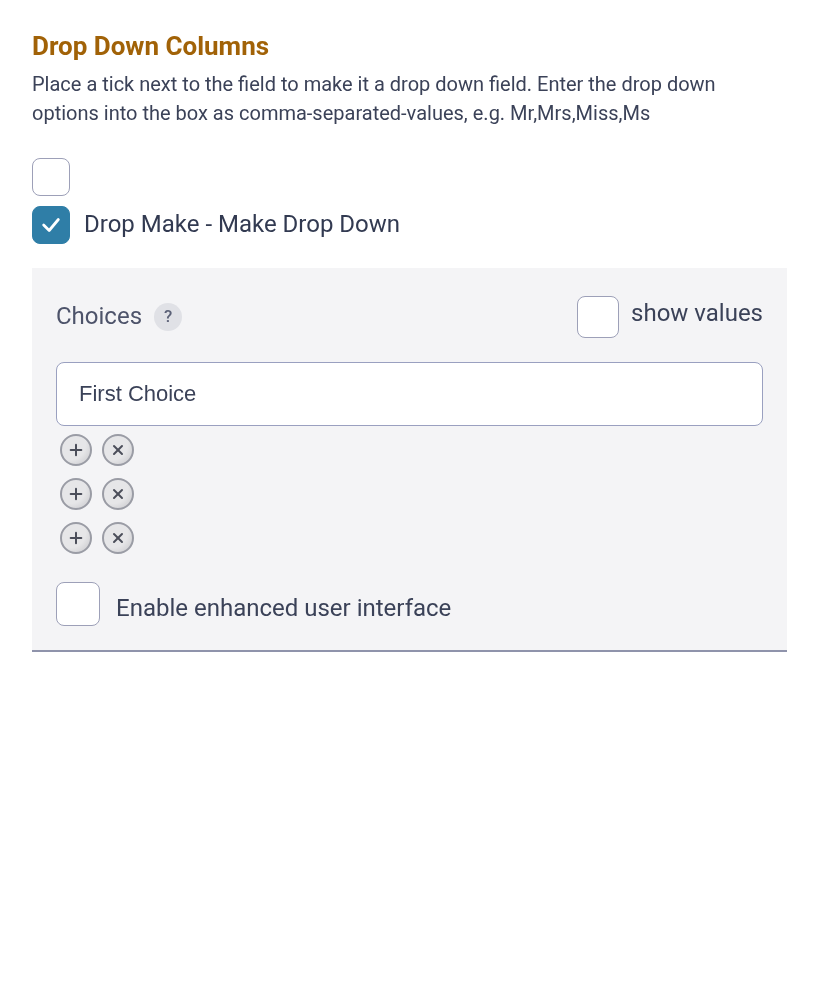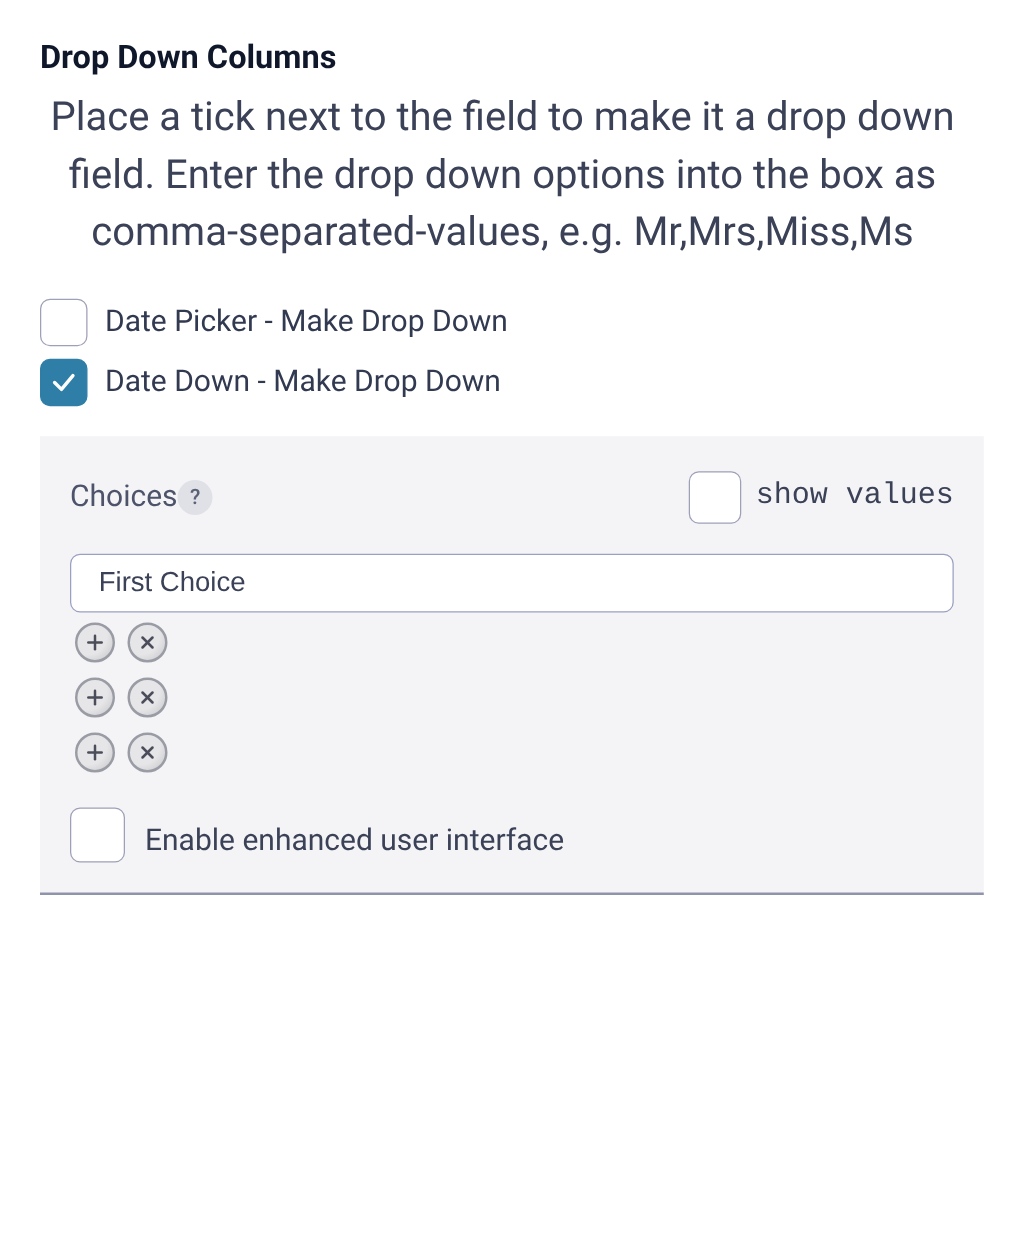--- a/index.html
+++ b/index.html
@@ -9,30 +9,29 @@
       color: #323a51;
       padding: 28px 32px 0 32px;
       width: 819px;
       font-size: 24px;
       line-height: 1.45;
     }
 
     .heading {
       font-weight: 700;
       font-size: 26px;
-      color: #0f172a;
+      color: #a16207;
       margin-bottom: 4px;
     }
     .description {
       font-weight: 400;
-      font-size: 32px;
+      font-size: 20px;
       color: #3b4258;
       max-width: 740px;
       margin-bottom: 30px;
-      text-align: center;
     }
 
     .check-row {
       display: flex;
       align-items: center;
       gap: 14px;
       margin-bottom: 10px;
     }
     .checkbox {
       width: 38px;
@@ -75,57 +74,56 @@
 
     .choices-header {
       display: flex;
       justify-content: space-between;
       align-items: center;
       margin-bottom: 24px;
     }
     .choices-left {
       display: flex;
       align-items: center;
+      gap: 12px;
     }
     .choices-label {
       font-size: 24px;
       color: #4d536a;
     }
     .help-circle {
       width: 28px;
       height: 28px;
       border-radius: 50%;
       background: #e0e1e6;
       color: #5b6177;
       display: flex;
       align-items: center;
       justify-content: center;
       font-size: 17px;
       font-weight: 500;
       cursor: pointer;
     }
     .show-values {
       display: flex;
-      align-items: center;
       gap: 12px;
-      font-family: Liberation Mono, monospace;
     }
     .show-values .checkbox {
       width: 42px;
       height: 42px;
     }
     .show-values-label {
       font-size: 24px;
       color: #3b4258;
     }
 
     .choice-input {
       display: block;
       width: 100%;
-      height: 47px;
+      height: 64px;
       padding: 0 22px;
       font-size: 22px;
       color: #3b4258;
       border: 1.5px solid #9aa0c0;
       border-radius: 8px;
       background: #fff;
       outline: none;
     }
 
     .row-actions {
@@ -162,30 +160,29 @@
 </head>
 <body>
 
 <div class="heading">Drop Down Columns</div>
 <div class="description">Place a tick next to the field to make it a drop down field. Enter the drop down options into the box as comma-separated-values, e.g. Mr,Mrs,Miss,Ms</div>
 
 <div class="check-row">
   <div class="checkbox">
     
   </div>
-  <div class="check-label">Date Picker - Make Drop Down</div>
 </div>
 
 <div class="check-row">
   <div class="checkbox checked">
     <svg viewBox="0 0 24 24">
         <polyline points="4 12 10 18 20 6"></polyline>
       </svg>
   </div>
-  <div class="check-label">Date Down - Make Drop Down</div>
+  <div class="check-label">Drop Make - Make Drop Down</div>
 </div>
 
 <div class="choices-box">
 
   <div class="choices-header">
     <div class="choices-left">
       <div class="choices-label">Choices</div>
       <div class="help-circle">?</div>
     </div>
     <div class="show-values">

